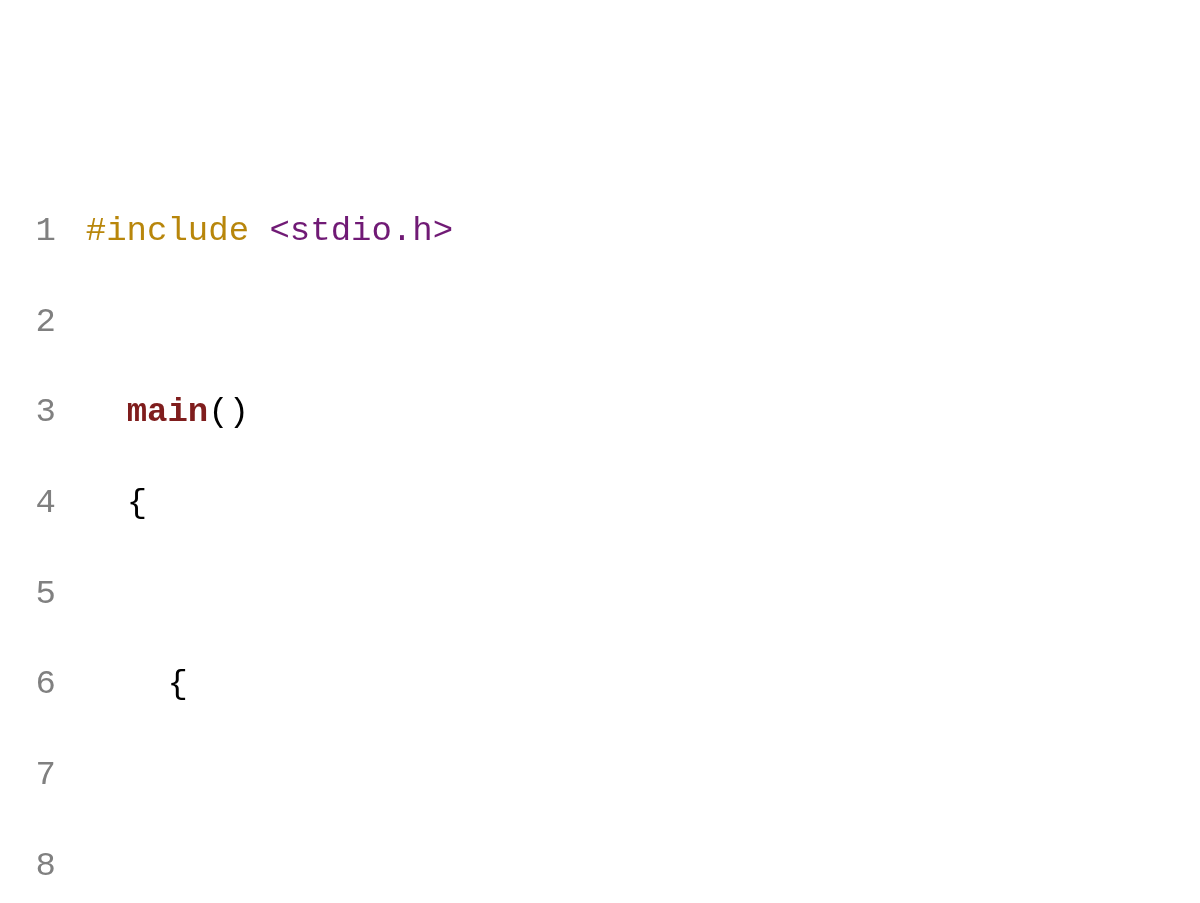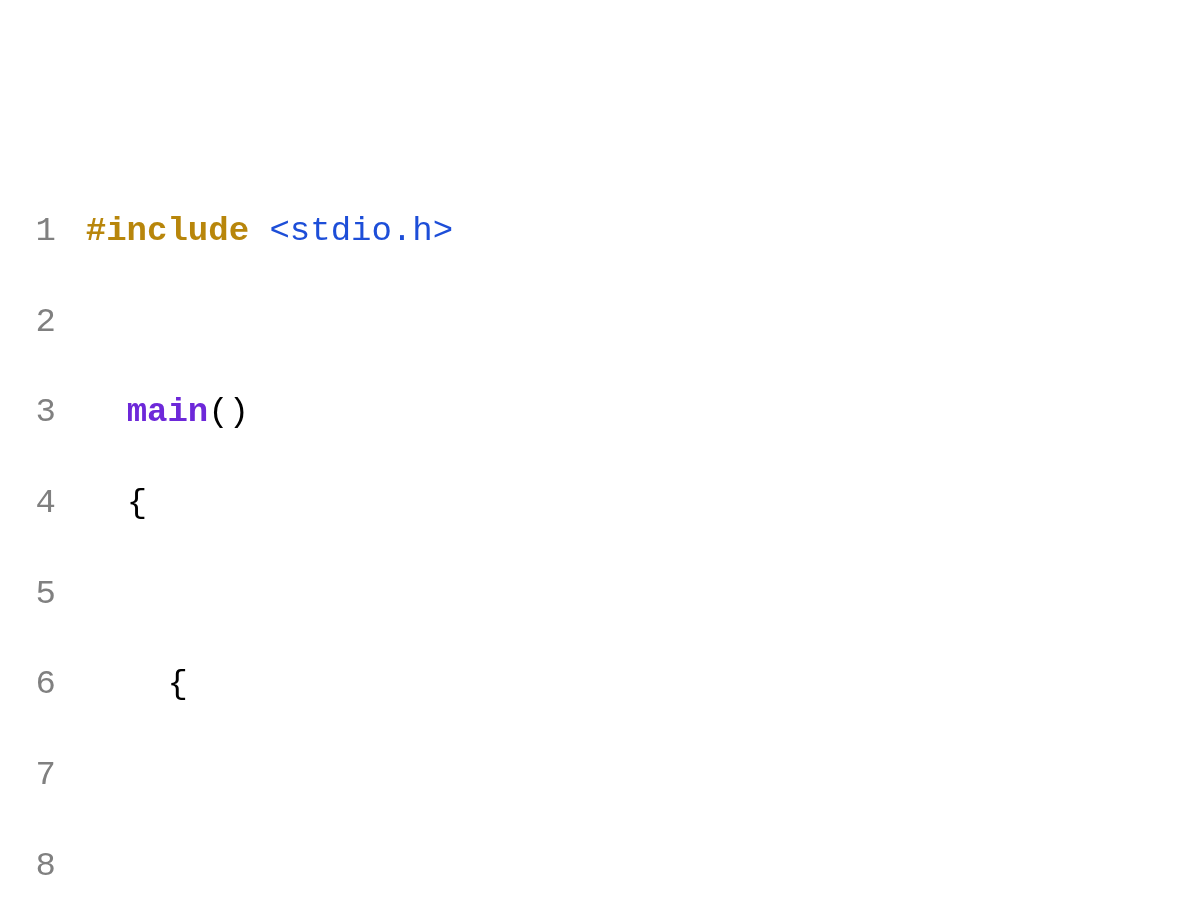--- a/index.html
+++ b/index.html
@@ -19,23 +19,23 @@
       padding-right: 30px;
       padding-left: 15px;
       user-select: none;
     }
     .code {
       color: #000000;
     }
     .line {
       line-height: 1.55;
     }
-    .kw-pre   { color: #b8860b; font-weight: bold; }  
-    .kw-inc   { color: #1d4ed8; }                     
-    .kw-fn    { color: #6d28d9; font-weight: bold; }  
+    .kw-pre   { color: #b8860b; font-weight: normal; }  
+    .kw-inc   { color: #701a75; }                     
+    .kw-fn    { color: #7f1d1d; font-weight: bold; }  
     .kw-type  { color: #0000ff; font-weight: bold; }  
     .kw-flow  { color: #0000ff; font-weight: bold; }  
     .kw-punc  { color: #000000; }                     
     .kw-num   { color: #b22222; font-weight: bold; }  
     .kw-ident { color: #000000; }  
   </style>
 </head>
 <body>
 
 

